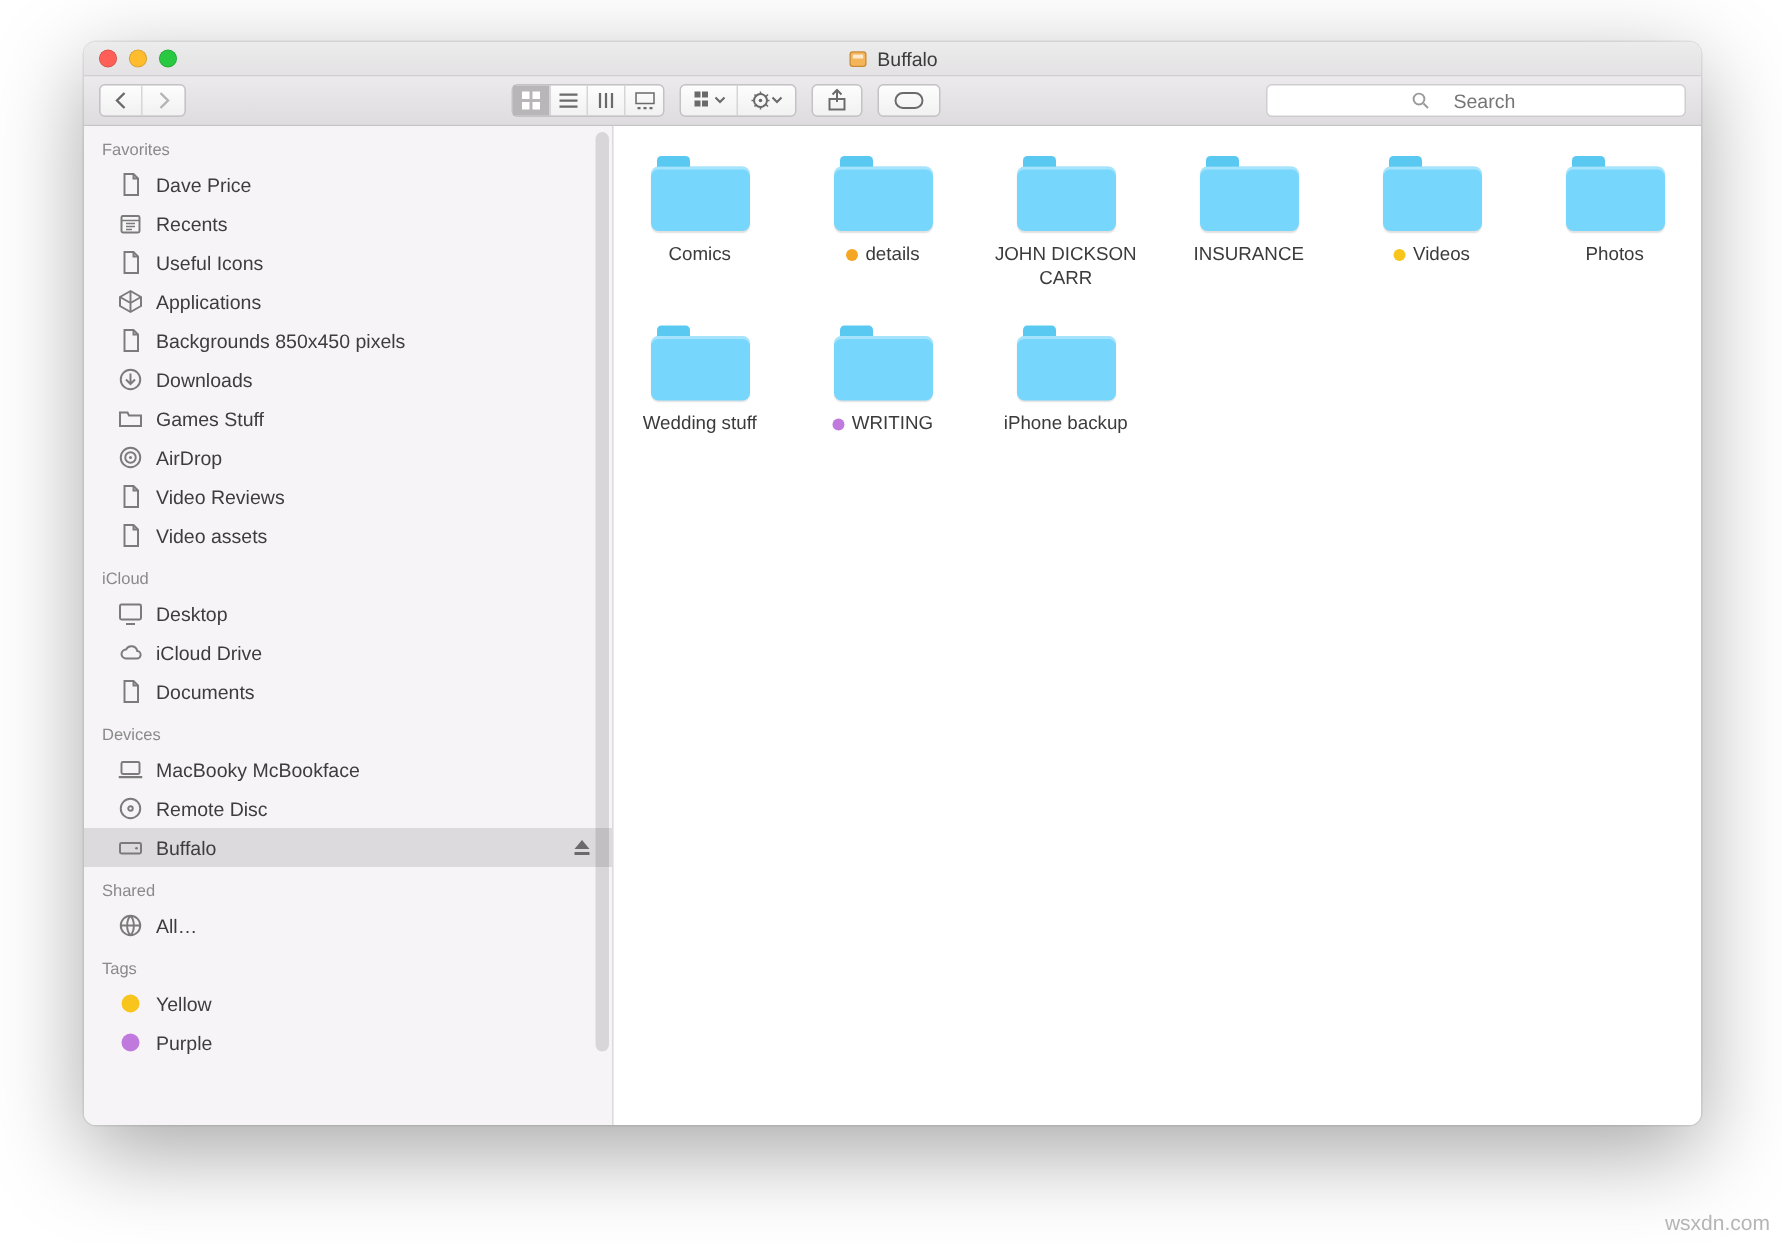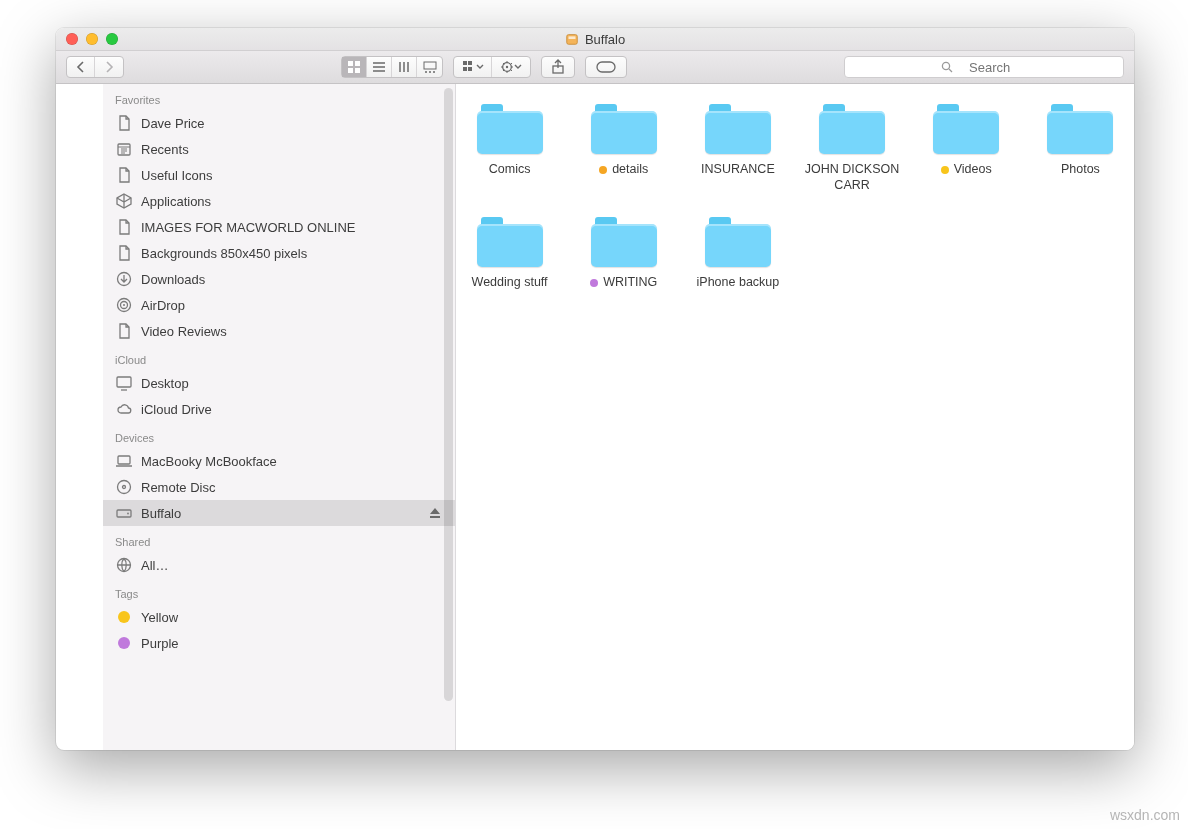--- a/index.html
+++ b/index.html
@@ -34,24 +34,24 @@
   .seg .cell { width:25px; height:100%; display:flex; align-items:center; justify-content:center; border-right:1px solid #d7d5d7;}
   .seg .cell:last-child{border-right:none}
   .seg .cell.active{background:#b9b6b9}
   .nav .cell{width:28px}
   .btn { width:34px; justify-content:center;}
   .btn.wide{width:42px}
   .spacer{flex:1}
   .search { width:280px; height:22px; background:#fff; border:1px solid #cfcdcf; border-radius:4px; display:flex; align-items:center; justify-content:center; color:#9a9a9a; gap:14px;}
   .search input{border:none;outline:none;font-size:13px;color:#444;width:60px;text-align:left;background:transparent}
   .body { flex:1; display:flex; min-height:0;}
-  .sidebar { width:353px; background:var(--sidebar-bg); border-right:1px solid #dcdadd; overflow-y:auto; position:relative;margin-left:47px;}
+  .sidebar { width:353px; background:var(--sidebar-bg); border-right:1px solid #dcdadd; overflow-y:auto; position:relative;}
   .sidebar::-webkit-scrollbar{width:15px}
   .group-label{ padding:10px 12px 4px 12px; color:var(--text-dim); font-size:11px; }
-  .row { height:26px; display:flex; align-items:center; padding-left:12px; gap:8px; color:#3d3d3d; cursor:default;}
+  .row { height:26px; display:flex; align-items:center; padding-left:22px; gap:8px; color:#3d3d3d; cursor:default;}
   .row .ic{width:18px;height:18px;display:flex;align-items:center;justify-content:center;color:#7b7b7b}
   .row.selected{background:var(--sel-bg)}
   .row .eject{margin-left:auto;margin-right:14px;color:#6a6a6a}
   .tagdot{width:12px;height:12px;border-radius:50%}
   .content { flex:1; background:#fff; overflow:auto; padding:20px 6px;}
   .grid { display:grid; grid-template-columns:repeat(6,1fr); gap:24px 19px;}
   .item { display:flex; flex-direction:column; align-items:center; gap:8px;}
   .folder-icon{ width:66px; height:50px; position:relative;}
   .folder-icon .tab{position:absolute;left:4px;top:0;width:22px;height:10px;background:var(--folder-top);border-radius:3px 3px 0 0}
   .folder-icon .body{position:absolute;left:0;top:7px;right:0;bottom:0;background:var(--folder);border-radius:5px;box-shadow:inset 0 2px 0 rgba(255,255,255,.35), 0 1px 1px rgba(0,0,0,.12)}
@@ -204,76 +204,93 @@
             </span>
             <span>Applications</span>
           </div>
           <div class="row">
             <span class="ic">
               <svg width="16" height="16" viewBox="0 0 16 16">
                 <path d="M4 1h6l3 3v11H4z" stroke="#7b7b7b" fill="none" stroke-width="1.3"></path>
                 <path d="M10 1v3h3" stroke="#7b7b7b" fill="none" stroke-width="1.3"></path>
               </svg>
             </span>
-            <span>IMAGES FOR MACWORLD ONLINE</span>
-          </div>
-          <div class="row">
-            <span class="ic">
-              <svg width="16" height="16" viewBox="0 0 16 16">
-                <path d="M4 1h6l3 3v11H4z" stroke="#7b7b7b" fill="none" stroke-width="1.3"></path>
-                <path d="M10 1v3h3" stroke="#7b7b7b" fill="none" stroke-width="1.3"></path>
-              </svg>
-            </span>
             <span>Backgrounds 850x450 pixels</span>
           </div>
           <div class="row">
             <span class="ic">
               <svg width="16" height="16" viewBox="0 0 16 16">
                 <circle cx="8" cy="8" r="6.5" stroke="#7b7b7b" fill="none" stroke-width="1.3"></circle>
                 <path d="M8 4v6M5 8l3 3 3-3" stroke="#7b7b7b" fill="none" stroke-width="1.3"></path>
               </svg>
             </span>
             <span>Downloads</span>
+          </div>
+          <div class="row">
+            <span class="ic">
+              <svg width="16" height="16" viewBox="0 0 16 16">
+                <path d="M1 4h5l1 2h8v7H1z" stroke="#7b7b7b" fill="none" stroke-width="1.3"></path>
+              </svg>
+            </span>
+            <span>Games Stuff</span>
           </div>
           <div class="row">
             <span class="ic">
               <svg width="16" height="16" viewBox="0 0 16 16">
                 <circle cx="8" cy="8" r="6.5" stroke="#7b7b7b" fill="none" stroke-width="1.3"></circle>
                 <circle cx="8" cy="8" r="3.5" stroke="#7b7b7b" fill="none" stroke-width="1.3"></circle>
                 <circle cx="8" cy="8" r="1" fill="#7b7b7b"></circle>
               </svg>
             </span>
             <span>AirDrop</span>
           </div>
           <div class="row">
             <span class="ic">
               <svg width="16" height="16" viewBox="0 0 16 16">
                 <path d="M4 1h6l3 3v11H4z" stroke="#7b7b7b" fill="none" stroke-width="1.3"></path>
                 <path d="M10 1v3h3" stroke="#7b7b7b" fill="none" stroke-width="1.3"></path>
               </svg>
             </span>
             <span>Video Reviews</span>
           </div>
+          <div class="row">
+            <span class="ic">
+              <svg width="16" height="16" viewBox="0 0 16 16">
+                <path d="M4 1h6l3 3v11H4z" stroke="#7b7b7b" fill="none" stroke-width="1.3"></path>
+                <path d="M10 1v3h3" stroke="#7b7b7b" fill="none" stroke-width="1.3"></path>
+              </svg>
+            </span>
+            <span>Video assets</span>
+          </div>
           <div class="group-label">iCloud</div>
           <div class="row">
             <span class="ic">
               <svg width="16" height="16" viewBox="0 0 16 16">
                 <rect x="1" y="2" width="14" height="10" rx="1" stroke="#7b7b7b" fill="none" stroke-width="1.3"></rect>
                 <path d="M5 15h6" stroke="#7b7b7b" stroke-width="1.3"></path>
               </svg>
             </span>
             <span>Desktop</span>
           </div>
           <div class="row">
             <span class="ic">
               <svg width="16" height="16" viewBox="0 0 16 16">
                 <path d="M5 12a3 3 0 010-6 4 4 0 017.5 1A2.5 2.5 0 0112 12z" stroke="#7b7b7b" fill="none" stroke-width="1.3"></path>
               </svg>
             </span>
             <span>iCloud Drive</span>
+          </div>
+          <div class="row">
+            <span class="ic">
+              <svg width="16" height="16" viewBox="0 0 16 16">
+                <path d="M4 1h6l3 3v11H4z" stroke="#7b7b7b" fill="none" stroke-width="1.3"></path>
+                <path d="M10 1v3h3" stroke="#7b7b7b" fill="none" stroke-width="1.3"></path>
+              </svg>
+            </span>
+            <span>Documents</span>
           </div>
           <div class="group-label">Devices</div>
           <div class="row">
             <span class="ic">
               <svg width="16" height="16" viewBox="0 0 16 16">
                 <rect x="2" y="3" width="12" height="8" rx="1" stroke="#7b7b7b" fill="none" stroke-width="1.3"></rect>
                 <path d="M0 13h16" stroke="#7b7b7b" stroke-width="1.5"></path>
               </svg>
             </span>
             <span>MacBooky McBookface</span>
@@ -345,30 +362,30 @@
                 <span class="tagmini" style="background: rgb(245, 166, 35);"></span>
                 <span>details</span>
               </div>
             </div>
             <div class="item">
               <div class="folder-icon">
                 <div class="tab"></div>
                 <div class="body"></div>
               </div>
               <div class="item-label">
+                <span>JOHN DICKSON CARR</span>
+              </div>
+            </div>
+            <div class="item">
+              <div class="folder-icon">
+                <div class="tab"></div>
+                <div class="body"></div>
+              </div>
+              <div class="item-label">
                 <span>INSURANCE</span>
-              </div>
-            </div>
-            <div class="item">
-              <div class="folder-icon">
-                <div class="tab"></div>
-                <div class="body"></div>
-              </div>
-              <div class="item-label">
-                <span>JOHN DICKSON CARR</span>
               </div>
             </div>
             <div class="item">
               <div class="folder-icon">
                 <div class="tab"></div>
                 <div class="body"></div>
               </div>
               <div class="item-label">
                 <span class="tagmini" style="background: rgb(248, 197, 28);"></span>
                 <span>Videos</span>

